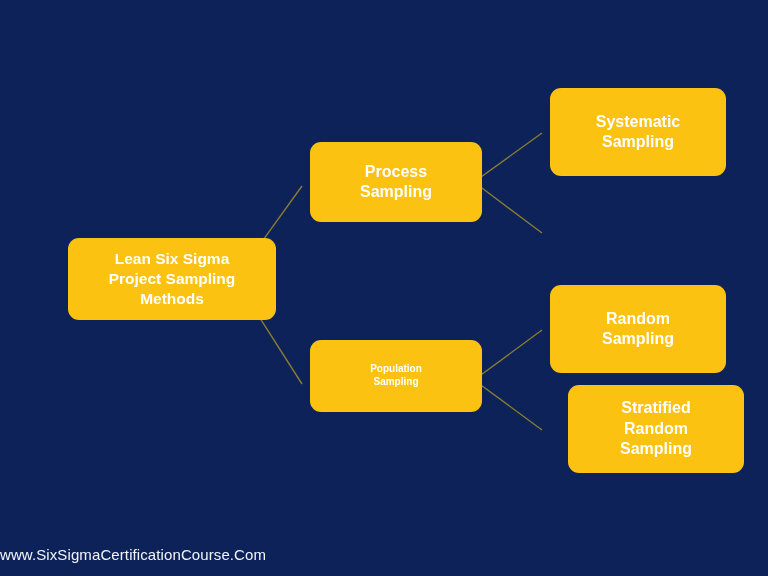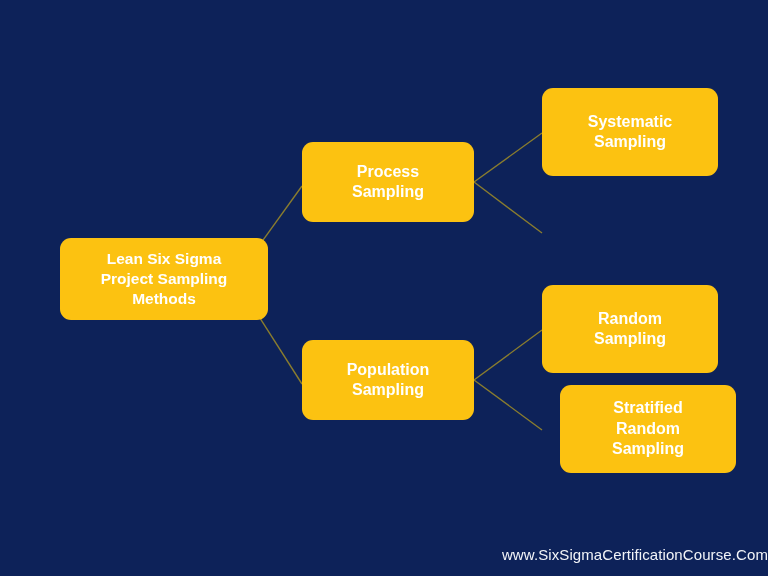--- a/index.html
+++ b/index.html
@@ -31,20 +31,21 @@
     border-radius: 11px;
     display: flex;
     align-items: center;
     justify-content: center;
     text-align: center;
     color: #ffffff;
     font-weight: bold;
     line-height: 1.28;
     box-sizing: border-box;
     padding: 2px 13px;
+    margin-left: 8px;
   }
   .node-label {
     display: block;
     white-space: pre-line;
   }
   
   #node-root {
     left: 60px;
     top: 238px;
     width: 208px;
@@ -56,22 +57,22 @@
     left: 302px;
     top: 142px;
     width: 172px;
     height: 80px;
     font-size: 16px;
   }
   #node-population {
     left: 302px;
     top: 340px;
     width: 172px;
-    height: 80px;
-    font-size: 16px;
+    height: 72px;
+    font-size: 10px;
   }
   
   #node-systematic {
     left: 542px;
     top: 88px;
     width: 176px;
     height: 88px;
     font-size: 16px;
   }
   #node-rational {
@@ -93,21 +94,21 @@
     top: 385px;
     width: 176px;
     height: 88px;
     font-size: 16px;
   }
   #footer-url {
     position: absolute;
     left: 0;
     top: 546px;
     width: 768px;
-    text-align: right;
+    text-align: left;
     color: #f2f4f8;
     font-size: 15px;
     font-weight: normal;
     letter-spacing: 0.1px;
   }
 </style>
 </head>
 <body>
 
 <div id="canvas">

